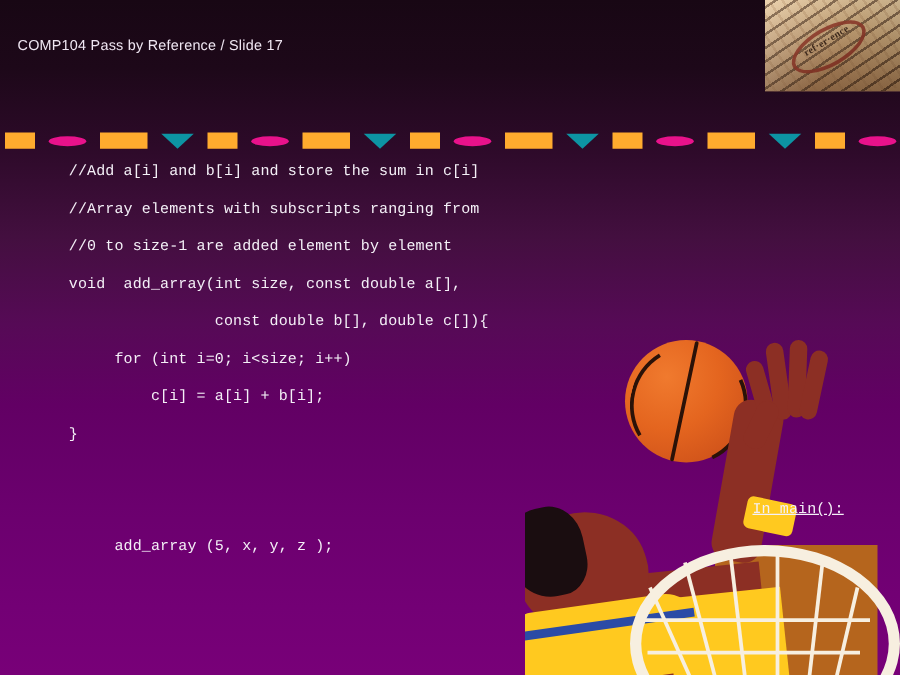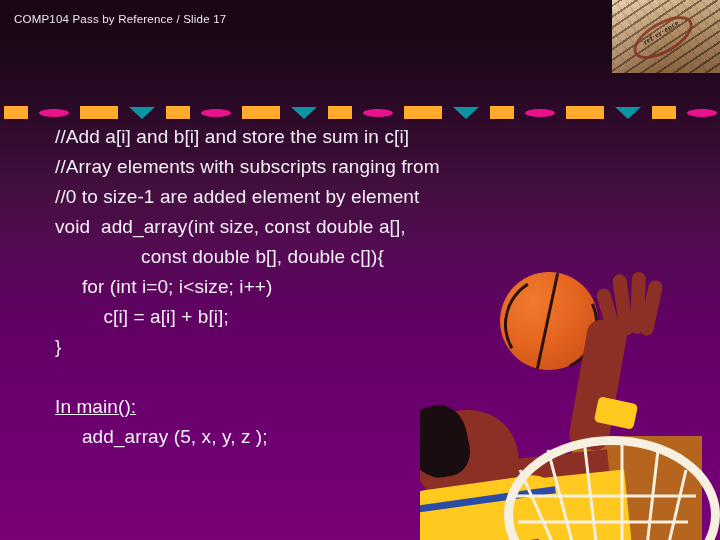--- a/index.html
+++ b/index.html
@@ -28,21 +28,21 @@
   
   #header-bar {
     position: absolute;
     left: 0; top: 0;
     width: 720px;
     height: 30px;
   }
   #header-title {
     position: absolute;
     left: 14px;
-    top: 13px;
+    top: 31px;
     font-family: "Liberation Sans", sans-serif;
     font-size: 11.5px;
     color: #efe6f2;
     letter-spacing: 0.2px;
     white-space: nowrap;
   }
 
   
   #dictionary-photo {
     position: absolute;
@@ -164,30 +164,30 @@
     border-right: 13px solid transparent;
     border-top: 12px solid #0d94a3;
   }
 
   
   #code-block {
     position: absolute;
     left: 55px;
     top: 122px;
     width: 620px;
-    font-family: Liberation Sans, sans-serif;
-    font-size: 19px;
+    font-family: Liberation Mono, monospace;
+    font-size: 12px;
     line-height: 30px;
     color: #f4f0f7;
     white-space: pre;
     letter-spacing: 0.1px;
     z-index: 5;
   }
   #code-block .line { height: 30px; }
-  #code-block .underlined { text-decoration: underline; }
+  #code-block .underlined { text-decoration: underline; text-align: right; }
 
   
   #basketball-art {
     position: absolute;
     left: 420px;
     top: 258px;
     width: 300px;
     height: 282px;
     overflow: hidden;
     z-index: 2;

